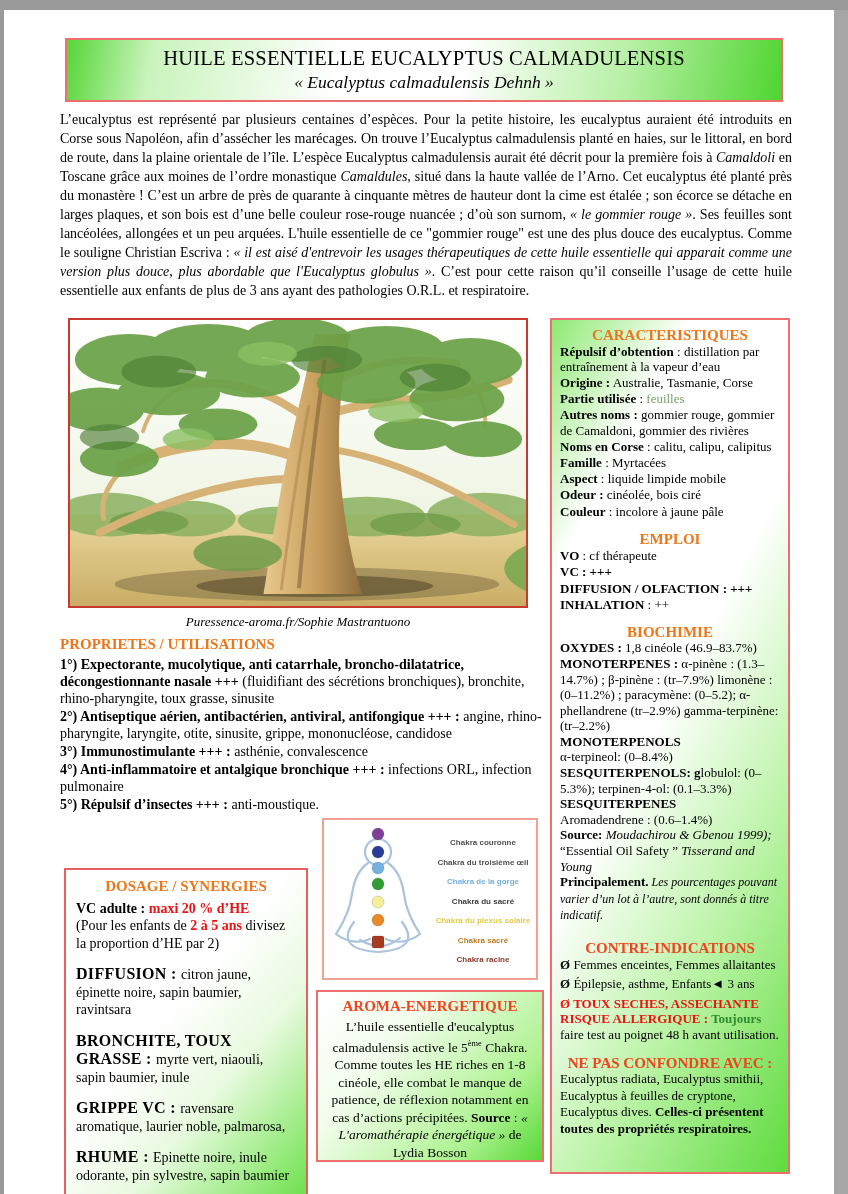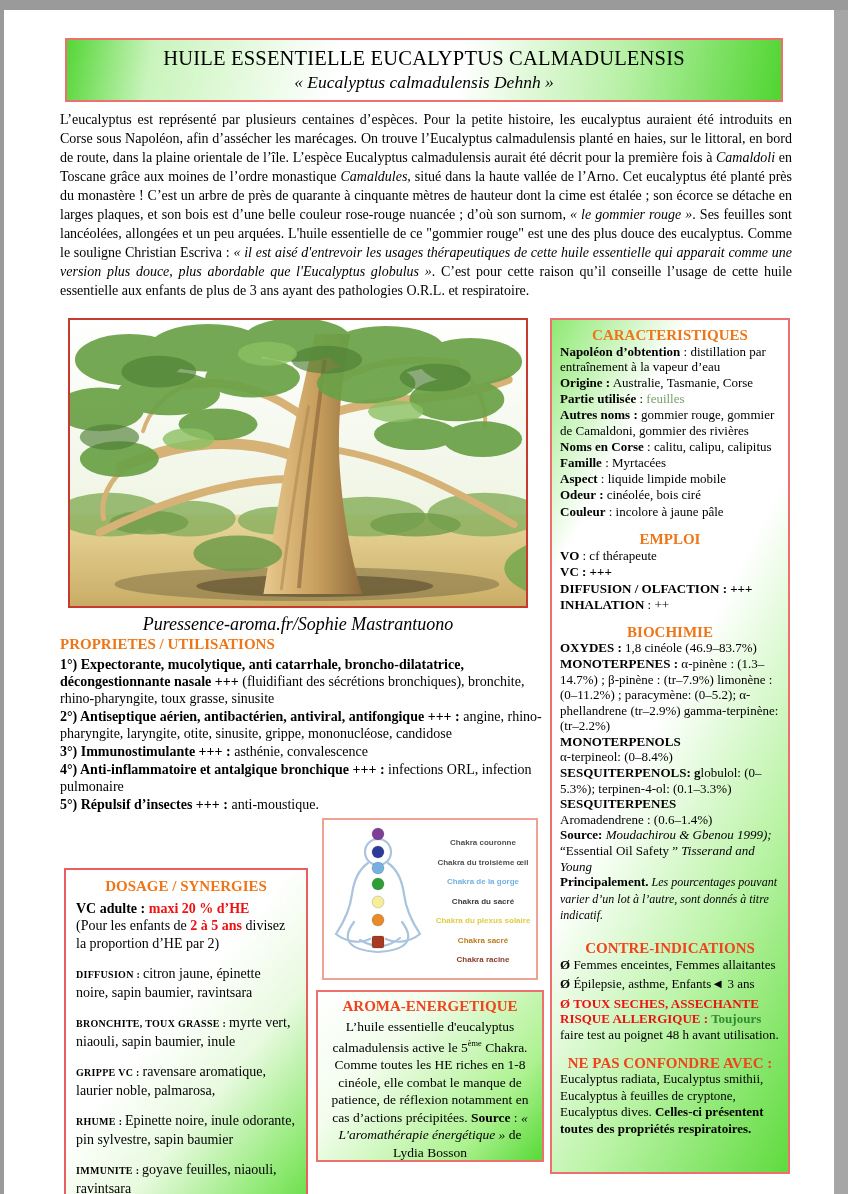--- a/index.html
+++ b/index.html
@@ -8,39 +8,39 @@
   .chrome-top{position:absolute;left:0;top:0;width:848px;height:10px;background:#9a9a9a;}
   .chrome-left{position:absolute;left:0;top:10px;width:4px;height:1184px;background:#9a9a9a;}
   .chrome-right{position:absolute;left:834px;top:10px;width:14px;height:1184px;background:#a6a6a6;}
   .page{position:absolute;left:4px;top:10px;width:830px;height:1184px;background:#ffffff;}
 
   .b{font-weight:bold;}
   .i{font-style:italic;}
   .c-red{color:var(--text-red);}
   .c-green{color:var(--green-text);}
   .c-greenb{color:var(--toujours-green);}
-  .c-caps{font-size:10px;letter-spacing:.3px;font-family:Liberation Serif, serif;}
+  .c-caps{font-size:16px;letter-spacing:.3px;font-family:Liberation Serif, serif;}
   .c-small{font-size:12px;}
   sup{font-size:.62em;}
 
   .header-box{position:absolute;left:61px;top:28px;width:714px;height:60px;
      border:2px solid var(--border-pink);
      background:linear-gradient(100deg,#55d636 0%,#c9f4bc 12%,#ffffff 38%,#ffffff 55%,#b7f0a5 78%,#50d531 100%);
      text-align:center;}
   .title{font-size:20.5px;margin-top:7px;letter-spacing:.2px;}
   .subtitle{font-size:17.5px;font-style:italic;margin-top:2px;}
 
   .intro{position:absolute;left:56px;top:100px;width:732px;margin:0;
      font-size:14px;line-height:19px;text-align:justify;}
 
   .photo{position:absolute;left:64px;top:308px;width:460px;height:290px;
      border:2px solid #c93a2e;box-sizing:border-box;}
   .photo svg{display:block;width:100%;height:100%;}
   .caption{position:absolute;left:64px;top:604px;width:460px;text-align:center;
-     font-style:italic;font-size:18px;}
+     font-style:italic;font-size:13px;}
 
   .sec-h{font-weight:bold;font-size:15px;color:var(--heading-orange);}
   .sec-h.center{text-align:center;}
   .sec-h.redorange{color:var(--heading-redorange);}
 
   .proprietes{position:absolute;left:56px;top:626px;width:488px;font-size:14px;line-height:17px;}
   .proprietes .sec-h{margin-bottom:3px;}
   .prop-line{margin-bottom:1px;}
 
   .dosage-box{position:absolute;left:60px;top:814px;width:244px;height:356px;box-sizing:border-box;
@@ -227,21 +227,21 @@
     </div>
 
     <div class="aroma-box">
       <div class="sec-h redorange center">AROMA-ENERGETIQUE</div>
       <div class="aroma-body"><span>L’huile essentielle d'eucalyptus calmadulensis active le 5</span><sup>ème</sup><span> Chakra. Comme toutes les HE riches en 1-8 cinéole, elle combat le manque de patience, de réflexion notamment en cas d’actions précipitées. </span><span class="b">Source</span><span> : </span><span class="i">« L'aromathérapie énergétique »</span><span> de Lydia Bosson</span></div>
     </div>
 
     <div class="right-box">
       <div class="sec-h center">CARACTERISTIQUES</div>
       <div>
-          <div class="char-line"><span class="b">Napoléon d’obtention</span><span> : distillation par entraînement à la vapeur d’eau</span></div>
+          <div class="char-line"><span class="b">Répulsif d’obtention</span><span> : distillation par entraînement à la vapeur d’eau</span></div>
           <div class="char-line"><span class="b">Origine :</span><span> Australie, Tasmanie, Corse</span></div>
           <div class="char-line"><span class="b">Partie utilisée</span><span> : </span><span class="c-green">feuilles</span></div>
           <div class="char-line"><span class="b">Autres noms :</span><span> gommier rouge, gommier de Camaldoni, gommier des rivières</span></div>
           <div class="char-line"><span class="b">Noms en Corse</span><span> : calitu, calipu, calipitus</span></div>
           <div class="char-line"><span class="b">Famille</span><span> : Myrtacées</span></div>
           <div class="char-line"><span class="b">Aspect</span><span> : liquide limpide mobile</span></div>
           <div class="char-line"><span class="b">Odeur :</span><span> cinéolée, bois ciré</span></div>
           <div class="char-line"><span class="b">Couleur</span><span> :  incolore à jaune pâle</span></div>
         </div>
 

